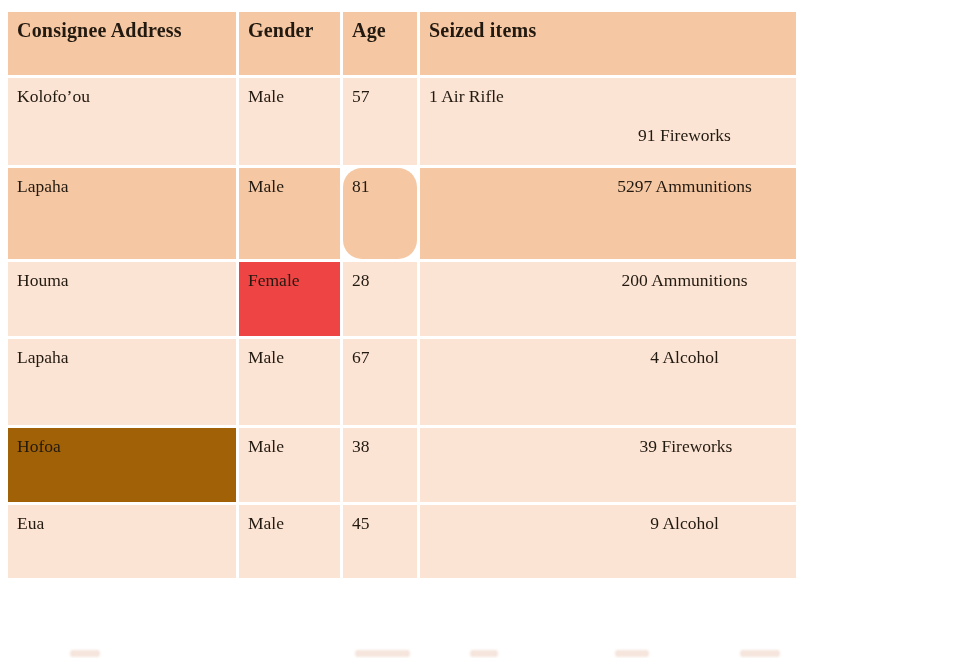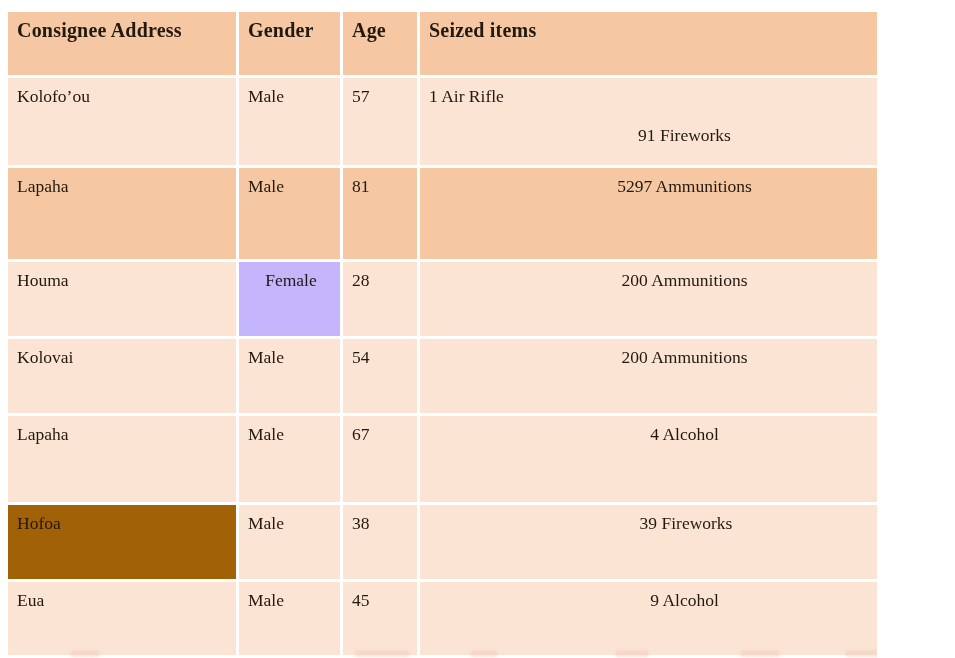--- a/index.html
+++ b/index.html
@@ -2,21 +2,21 @@
 <html><head>
 <meta charset="utf-8">
 <style>
   html, body {
     margin: 0;
     padding: 0;
     background: #ffffff;
   }
   .page {
     position: relative;
-    width: 877px;
+    width: 796px;
     height: 658px;
     background: #ffffff;
     overflow: hidden;
     font-family: "Liberation Serif", "DejaVu Serif", serif;
   }
   table.seized {
     position: absolute;
     left: 5px;
     top: 9px;
     width: 944px;
@@ -93,37 +93,29 @@
           <td style="background: rgb(252, 228, 212); height: 74px;">Male</td>
           <td style="background: rgb(252, 228, 212); height: 74px;">57</td>
           <td style="background: rgb(252, 228, 212); height: 74px;">
             <div class="para">1 Air Rifle</div>
             <div class="para">91 Fireworks</div>
           </td>
         </tr>
         <tr>
           <td style="background: rgb(245, 199, 162); height: 78px;">Lapaha</td>
           <td style="background: rgb(245, 199, 162); height: 78px;">Male</td>
-          <td style="background: rgb(245, 199, 162); height: 78px;">81</td>
+          <td style="background: rgb(245, 199, 162); height: 78px; border-radius: 19px;">81</td>
           <td style="background: rgb(245, 199, 162); height: 78px;">
             <div class="para">5297 Ammunitions</div>
           </td>
         </tr>
         <tr>
           <td style="background: rgb(252, 228, 212); height: 61px;">Houma</td>
-          <td style="background: #c4b5fd; height: 61px; text-align: center;">Female</td>
+          <td style="background: #ef4444; height: 61px;">Female</td>
           <td style="background: rgb(252, 228, 212); height: 61px;">28</td>
-          <td style="background: rgb(252, 228, 212); height: 61px;">
-            <div class="para">200 Ammunitions</div>
-          </td>
-        </tr>
-        <tr>
-          <td style="background: rgb(252, 228, 212); height: 61px;">Kolovai</td>
-          <td style="background: rgb(252, 228, 212); height: 61px;">Male</td>
-          <td style="background: rgb(252, 228, 212); height: 61px;">54</td>
           <td style="background: rgb(252, 228, 212); height: 61px;">
             <div class="para">200 Ammunitions</div>
           </td>
         </tr>
         <tr>
           <td style="background: rgb(252, 228, 212); height: 73px;">Lapaha</td>
           <td style="background: rgb(252, 228, 212); height: 73px;">Male</td>
           <td style="background: rgb(252, 228, 212); height: 73px;">67</td>
           <td style="background: rgb(252, 228, 212); height: 73px; font-family: Liberation Serif, serif;">
             <div class="para">4 Alcohol</div>

